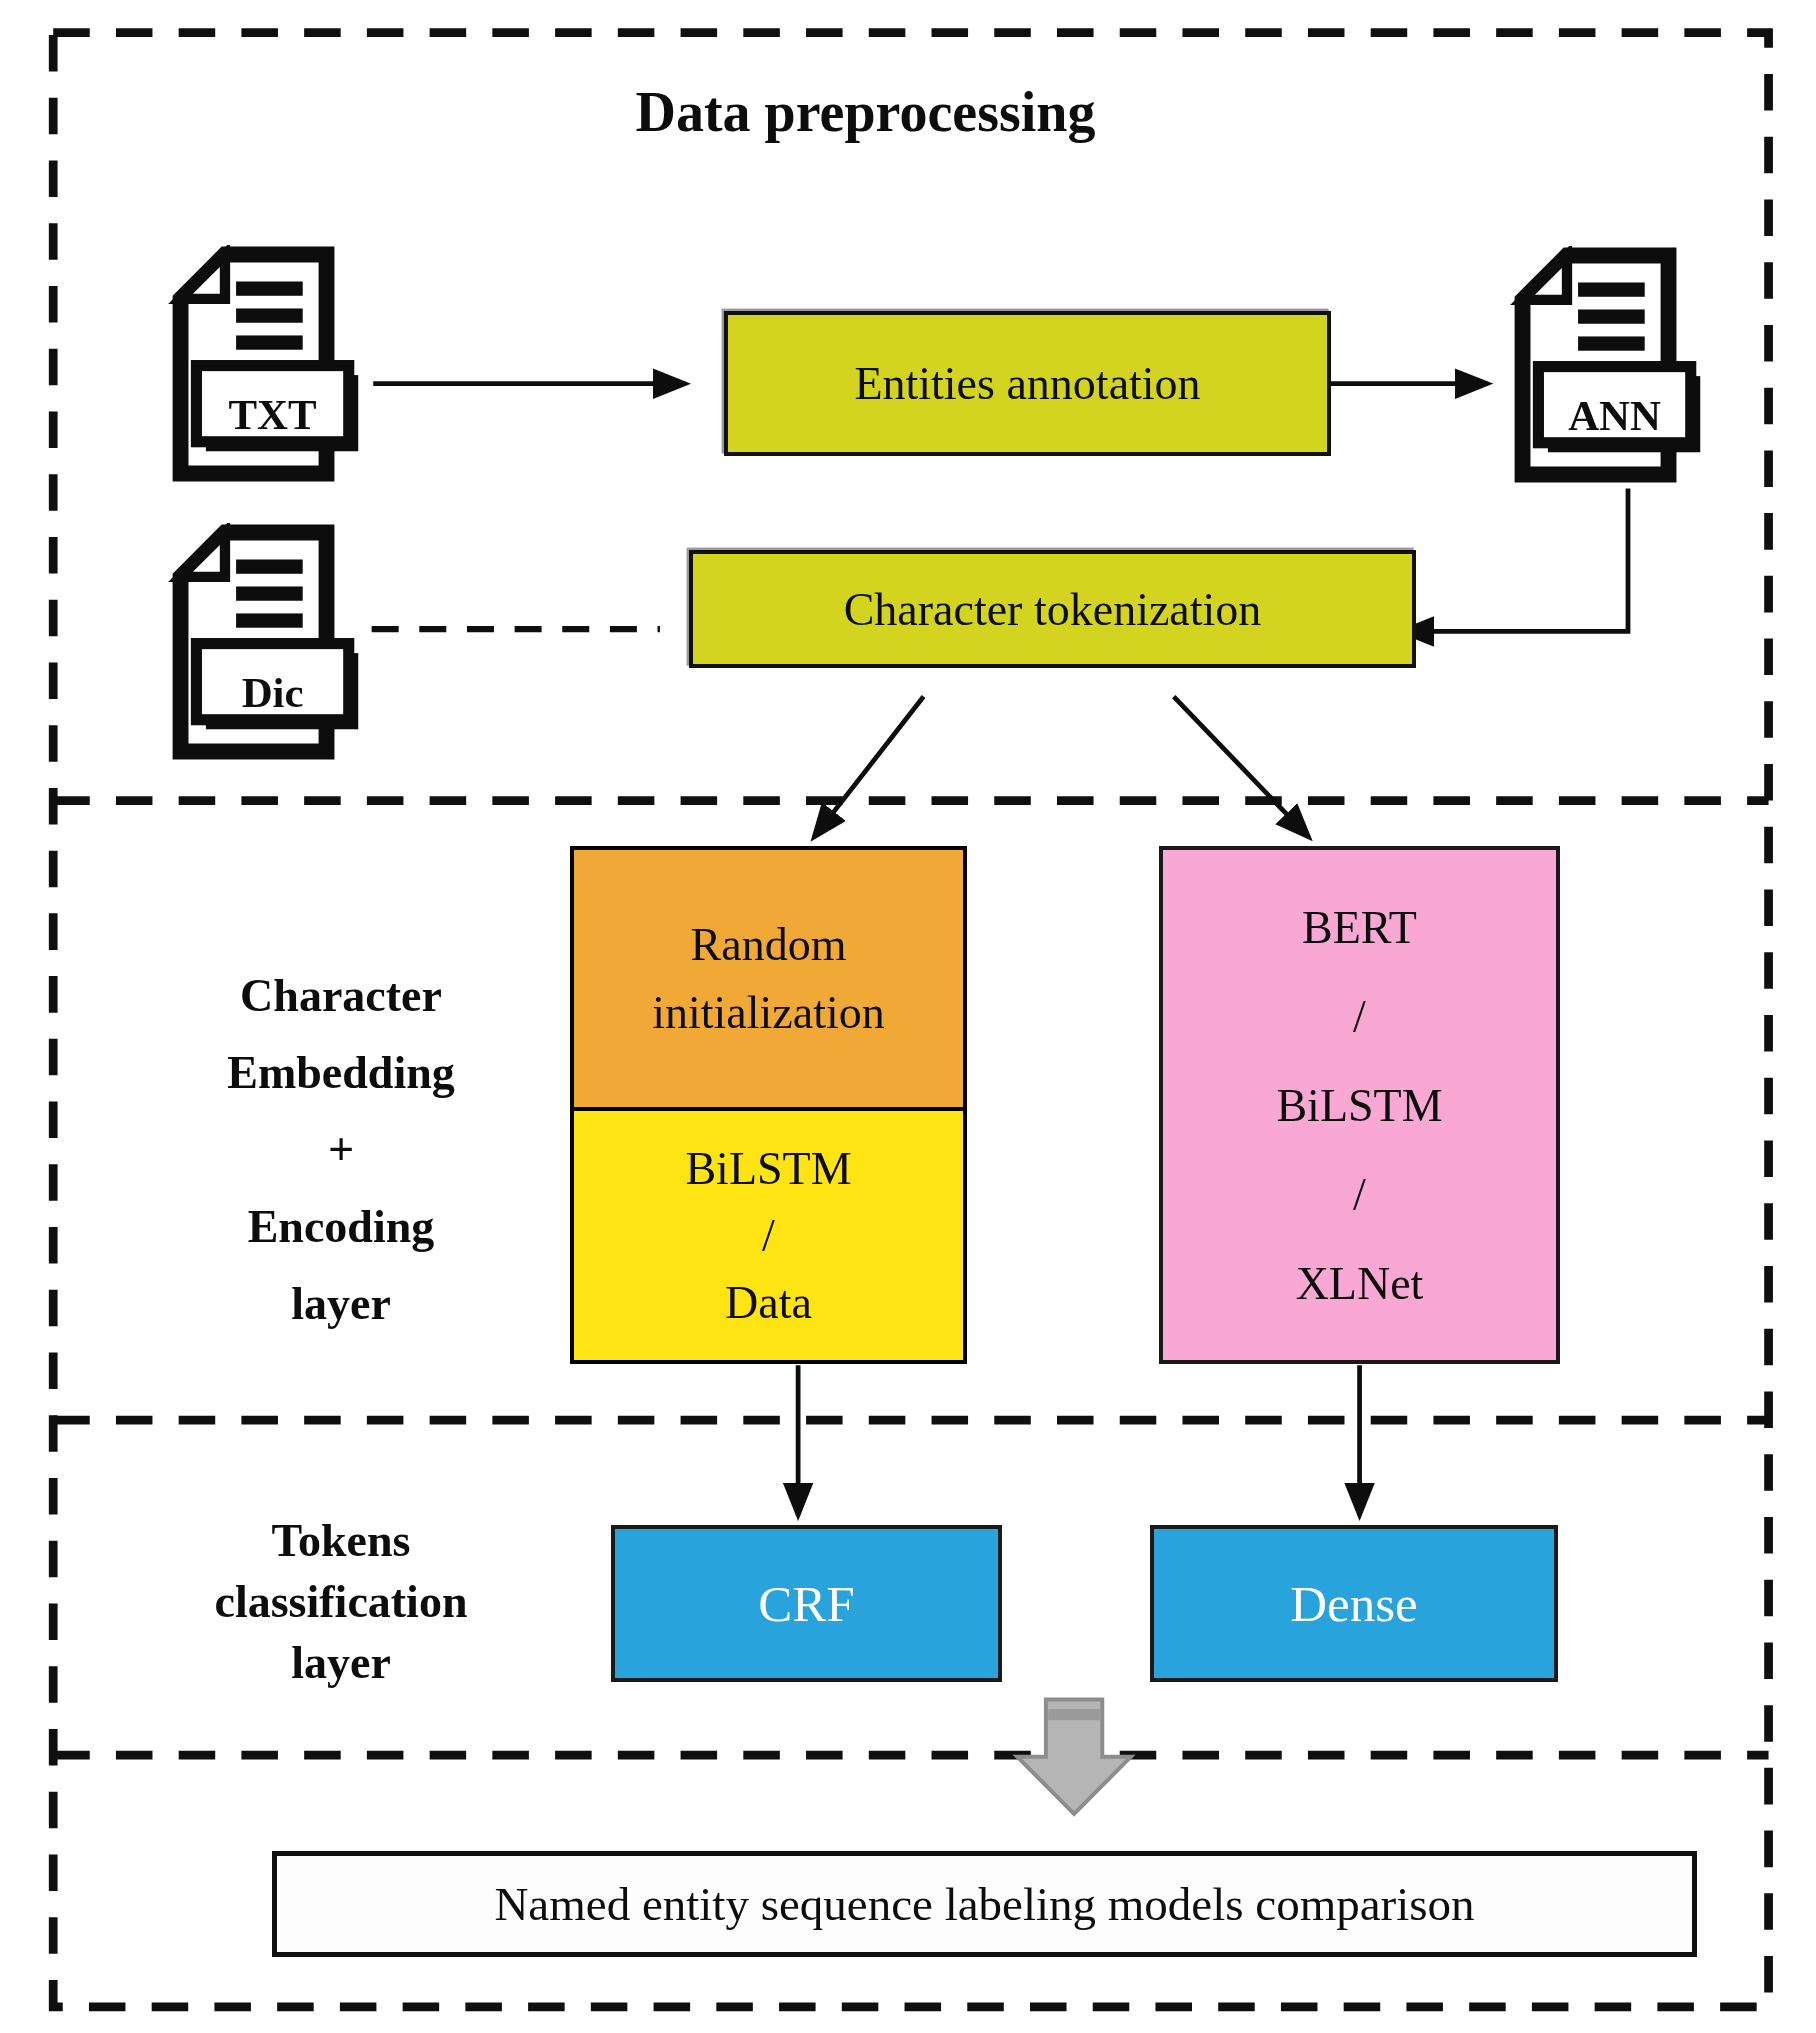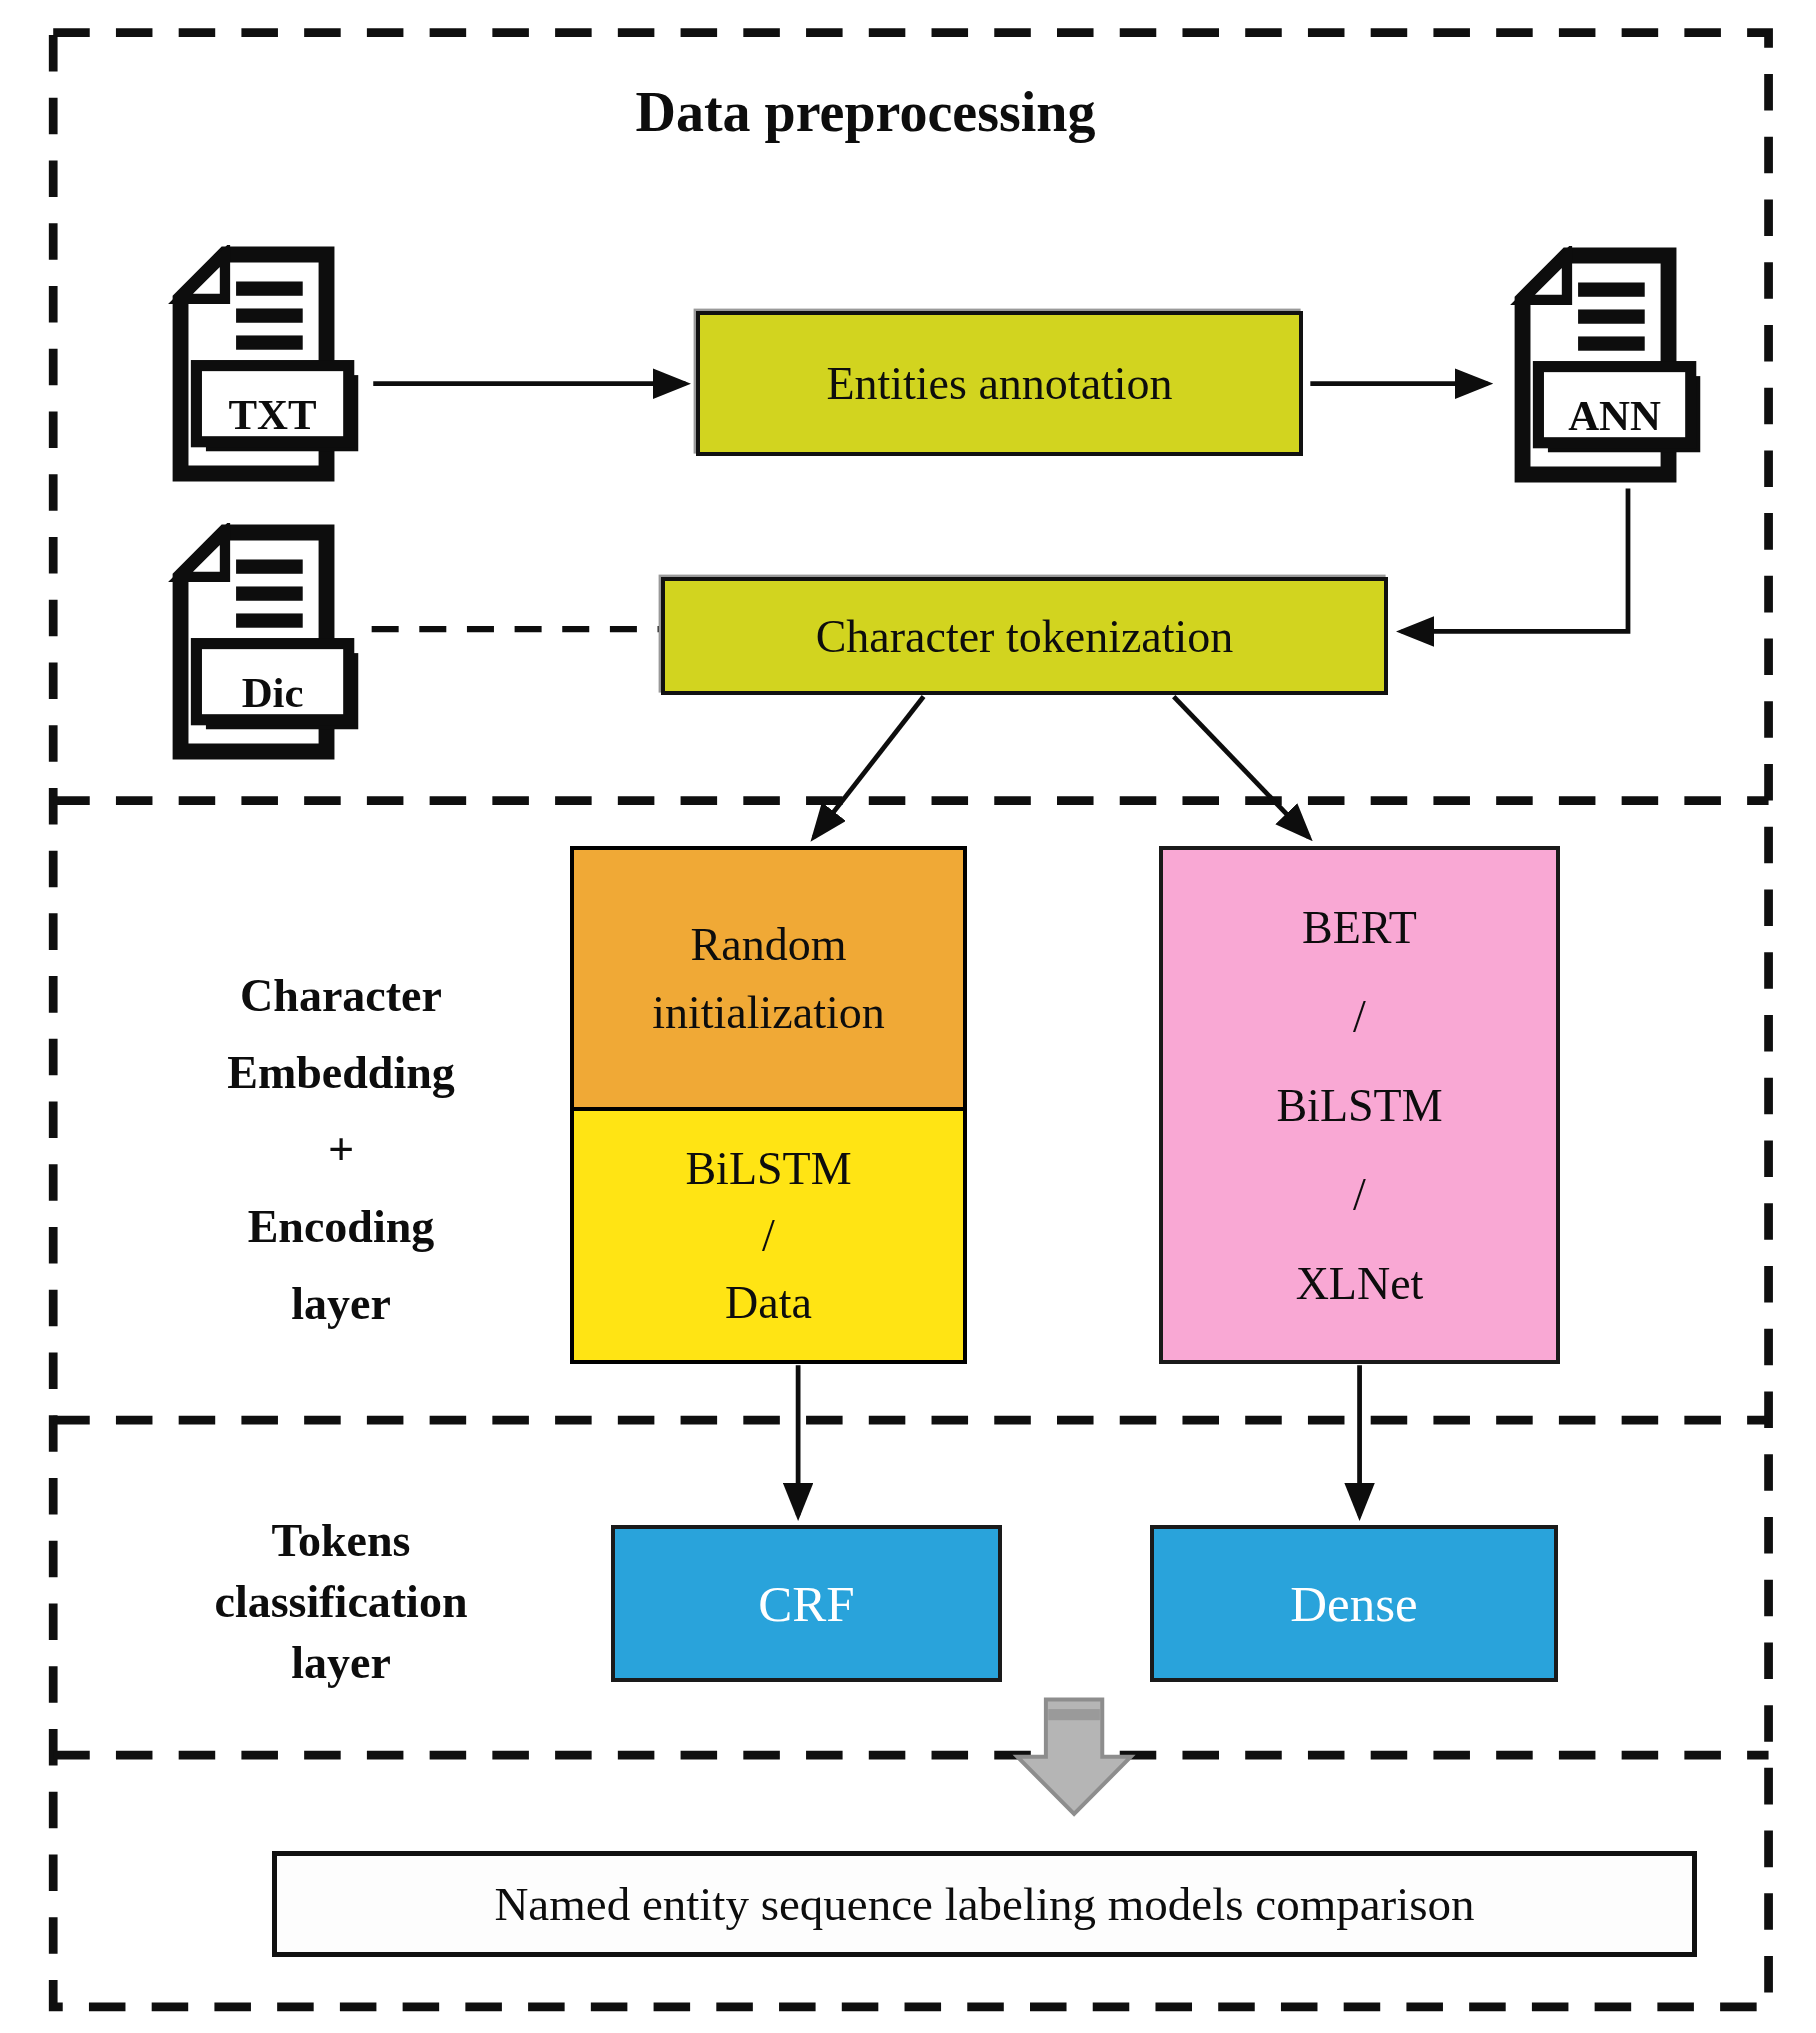--- a/index.html
+++ b/index.html
@@ -19,23 +19,24 @@
   .title{
     left:524px;top:75px;width:683px;height:75px;
     font-size:56px;font-weight:bold;text-align:center;line-height:75px;
   }
 
   .proc-box{
     background:#d2d41f;border:4.8px solid #111;
     display:flex;align-items:center;justify-content:center;
     font-size:46px;
     box-shadow:-2.4px -2.4px 0 #9a9a9a;
+    margin-left:28px;
   }
   .entities{left:696px;top:311px;width:607px;height:145px;}
-  .tokenization{left:661px;top:577px;width:727px;height:118px;}
+  .tokenization{left:661px;top:550px;width:727px;height:118px;}
 
   .side-label{font-weight:bold;text-align:center;font-size:46px;}
   .embedding-label{left:95px;top:957px;width:492px;line-height:77px;}
   .tokens-label{left:95px;top:1510px;width:492px;line-height:61px;}
 
   .encoder-left{
     left:570px;top:846px;width:397px;height:518px;
     border:4.8px solid #000;background:#ffe414;
     display:flex;flex-direction:column;
   }

